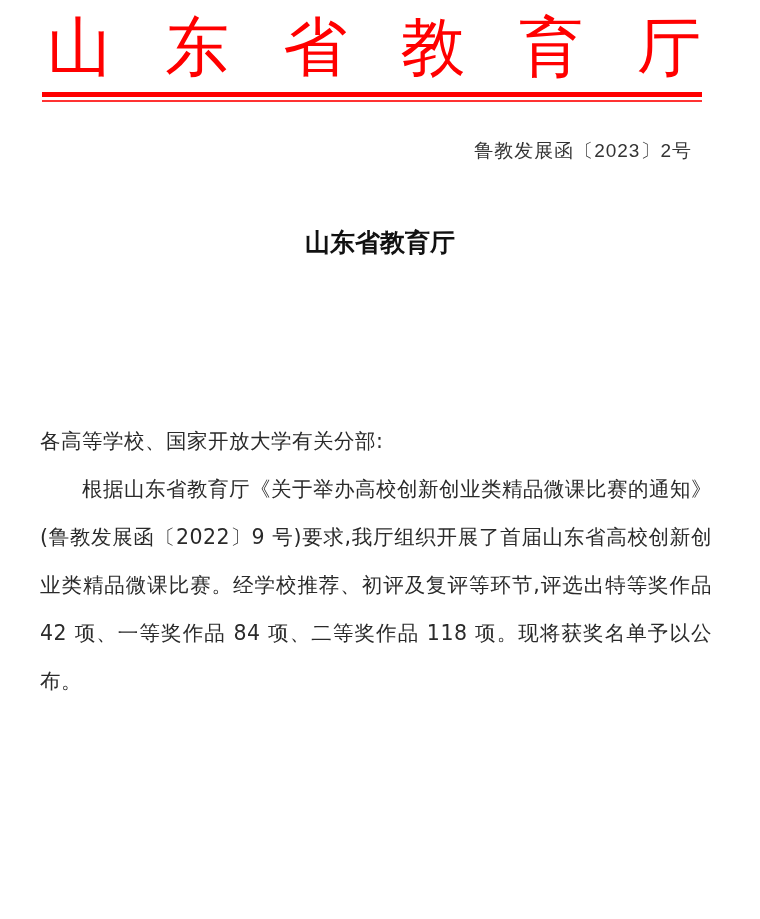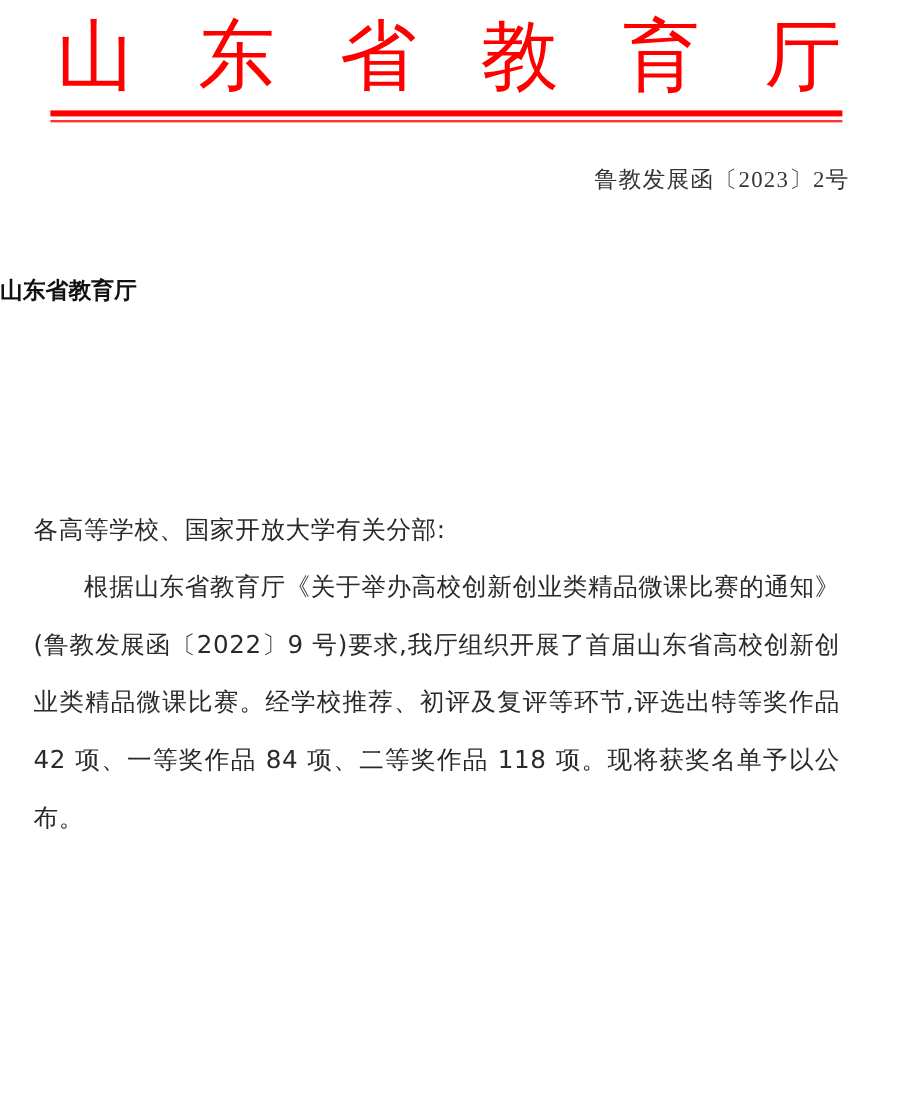--- a/index.html
+++ b/index.html
@@ -46,43 +46,44 @@
     .rule-thin {
       position: absolute;
       left: 42px;
       top: 100px;
       width: 660px;
       height: 2px;
       background: #ff3333;
     }
     .doc-number {
       position: absolute;
-      right: 52px;
+      right: 68px;
       top: 138px;
       font-size: 19px;
       line-height: 26px;
       letter-spacing: 1px;
       color: #333333;
-      font-family: Liberation Serif, serif;
+      font-family: Liberation Sans, sans-serif;
     }
     .title {
       position: absolute;
       left: 0;
       top: 220px;
       width: 760px;
+      text-align: center;
       color: #111111;
       font-family: "DejaVu Serif", "Liberation Serif", serif;
       font-weight: bold;
-      font-size: 19px;
+      font-size: 25px;
       line-height: 45px;
     }
     .title div { white-space: nowrap; }
     .body {
       position: absolute;
-      left: 28px;
+      left: 40px;
       top: 417px;
       width: 672px;
       font-size: 20.5px;
       line-height: 48px;
       color: #2a2a2a;
       font-family: "DejaVu Sans", "Liberation Sans", sans-serif;
       letter-spacing: 0.5px;
     }
     .body p {
       margin: 0;

